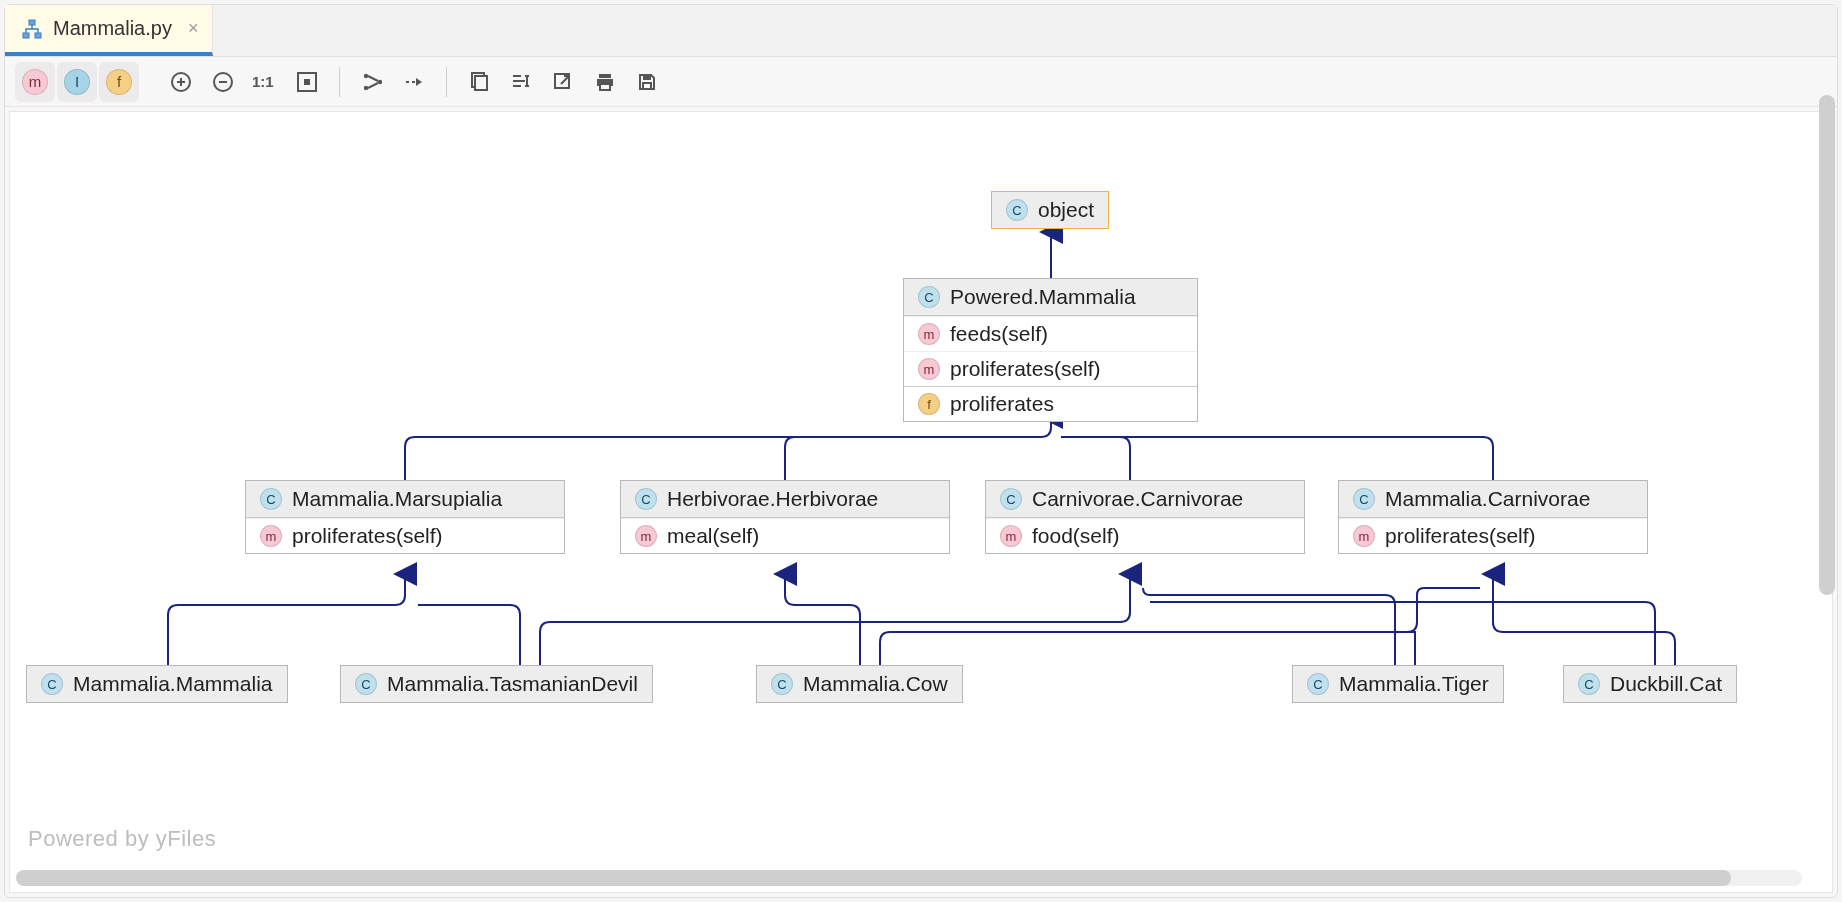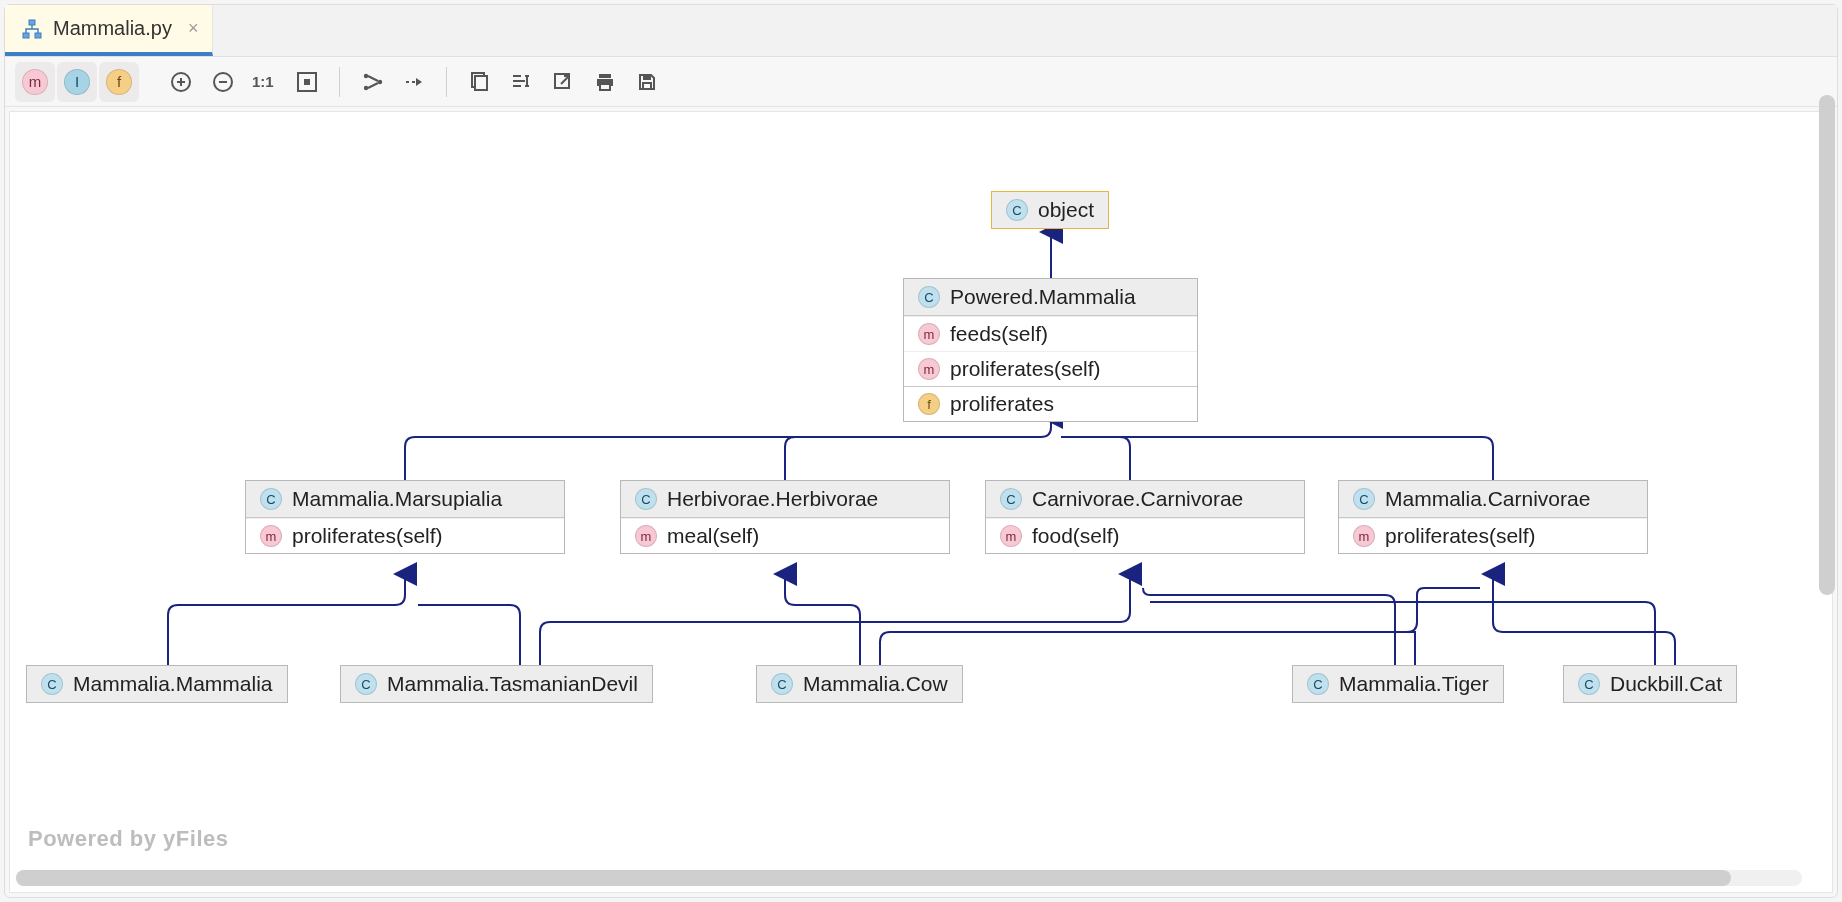--- a/index.html
+++ b/index.html
@@ -111,21 +111,20 @@
   }
   .node-row.section-start { border-top:1px solid #c8c8c8; }
   .node-row:first-of-type { border-top:none; }
   .footer-text {
     position:absolute;
     left: 18px;
     bottom: 40px;
     font-size: 22px;
     color:#bdbdbd;
     letter-spacing: 0.5px;
-    font-weight: bold;
   }
   .hscroll {
     position:absolute;
     left:6px; right:30px; bottom:6px;
     height:16px;
     background:#f0f0f0;
     border-radius:8px;
   }
   .hscroll-thumb {
     position:absolute;

